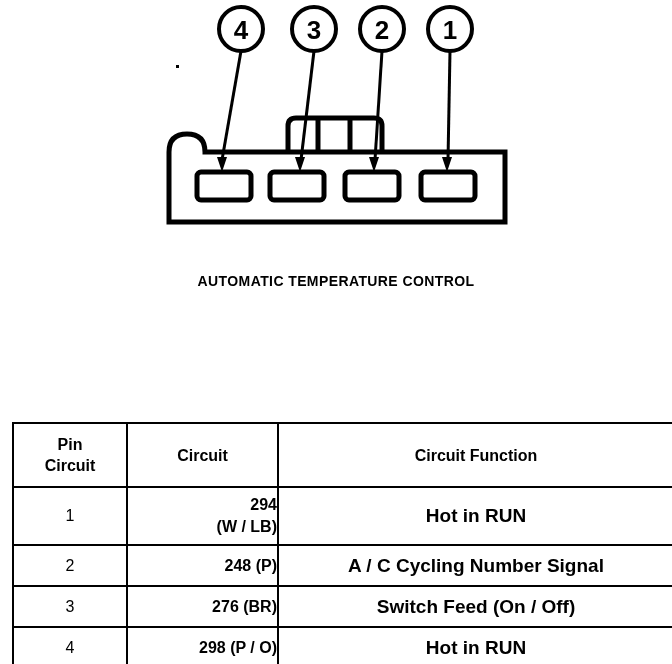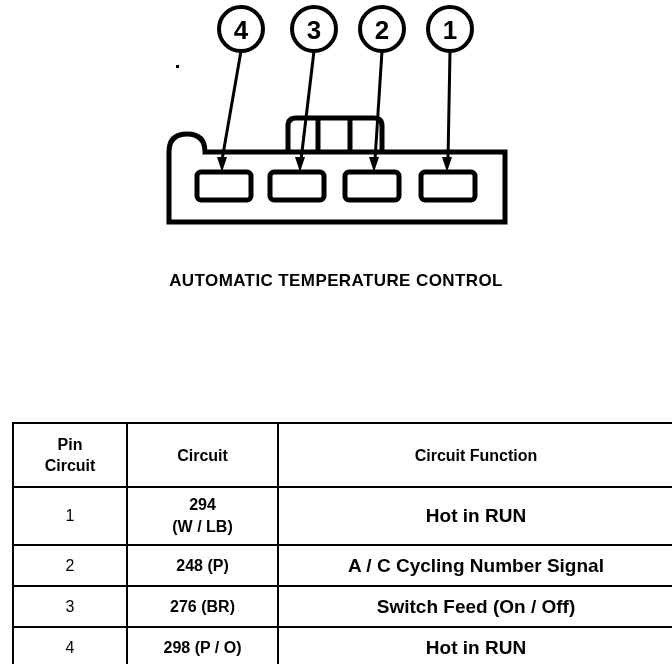--- a/index.html
+++ b/index.html
@@ -39,21 +39,21 @@
 
   
   #diagram-title {
     position: absolute;
     left: 0;
     top: 268px;
     width: 672px;
     text-align: center;
     font-family: "Liberation Sans", sans-serif;
     font-weight: bold;
-    font-size: 17px;
+    font-size: 14px;
     letter-spacing: 0.4px;
     line-height: 26px;
   }
   #diagram-title .title-line {
     display: block;
     white-space: nowrap;
   }
 
   
   #pin-table-wrap {
@@ -86,21 +86,21 @@
   .col-pin   { width: 114px; }
   .col-circ  { width: 151px; border-radius: 23px; }
   .col-func  { width: 396px; }
 
   td.cell-pin {
     text-align: center;
     font-size: 16px;
     font-weight: normal;
   }
   td.cell-circuit {
-    text-align: center;
+    text-align: right;
     font-size: 16px;
     font-weight: bold;
     line-height: 22px;
     margin-left: 22px;
   }
   td.cell-function {
     text-align: center;
     font-size: 19px;
     font-weight: bold;
     padding-left: 8px;

